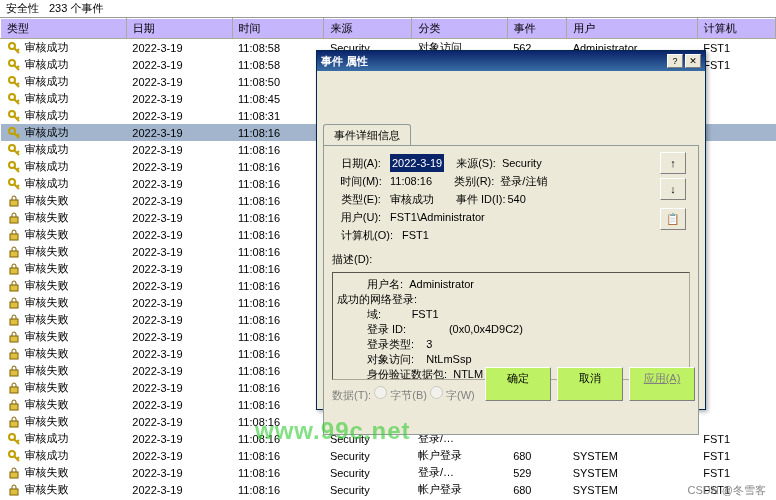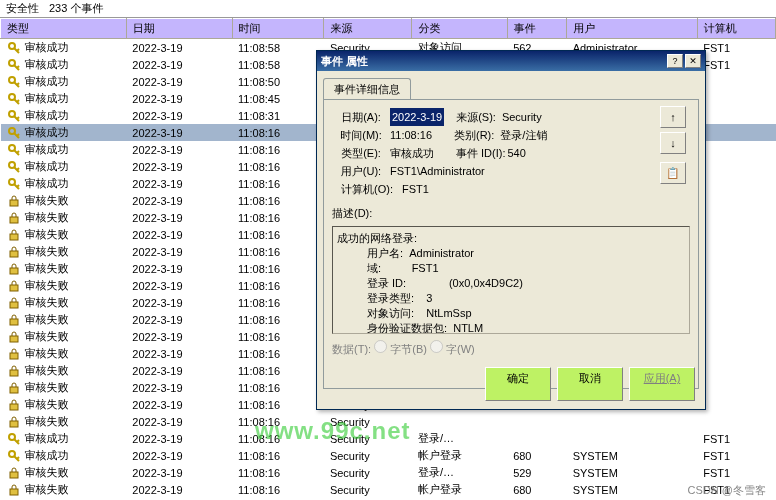--- a/index.html
+++ b/index.html
@@ -10,21 +10,21 @@
     thead th { background:#c4b5fd; border:1px solid #aca899; border-top:1px solid #fff; border-left:1px solid #fff; text-align:left; font-weight:normal; padding:2px 6px; height:18px; font-size:11px; }
     tbody td { padding:1px 6px; height:16px; white-space:nowrap; font-size:11px; }
     tbody tr.sel td { background:#a2b5cd; }
     .icon-cell { display:flex; align-items:center; gap:4px; }
     .ev-icon { width:14px; height:14px; display:inline-block; flex-shrink:0; }
     
     .dialog { position:absolute; left:316px; top:50px; width:390px; height:360px; background:#ece9d8; border:1px solid #002853; box-shadow:2px 2px 4px rgba(0,0,0,0.3); }
     .titlebar { background:linear-gradient(#0a246a,#3a6ea5); color:#fff; height:20px; display:flex; align-items:center; padding:0 4px; }
     .titlebar .title { flex:1; font-size:11px; font-weight:bold; }
     .winbtn { width:16px; height:14px; margin-left:2px; background:#ece9d8; border:1px solid #808080; border-top-color:#fff; border-left-color:#fff; display:flex; align-items:center; justify-content:center; font-size:9px; color:#000; }
-    .tabstrip { display:flex; padding:6px 6px 0 6px; }
+    .tabstrip { display:flex; padding:6px 6px 0 6px;margin-top:46px; }
     .tab { background:#ece9d8; padding:3px 10px; border:1px solid #919b9c; border-bottom:none; border-radius:3px 3px 0 0; font-size:11px; position:relative; top:1px; }
     .tabbody { margin:0 6px; border:1px solid #919b9c; background:#ece9d8; padding:8px; height:290px; position:relative; }
     .props { font-size:11px; line-height:18px; }
     .props .row { display:flex;text-align:center; }
     .props .lbl { flex-shrink:0; }
     .props .val { }
     .selblue { background:#0a246a; color:#fff; padding:0 2px; }
     .navbtn { position:absolute; right:12px; width:26px; height:22px; background:#ece9d8; border:1px solid #808080; border-top-color:#fff; border-left-color:#fff; display:flex; align-items:center; justify-content:center; font-size:11px; }
     .descbox { border:1px inset #aca899; background:#ece9d8; padding:4px; height:108px; overflow:auto; margin-top:4px; font-size:11px; line-height:15px; }
     .radios { margin-top:6px; color:#808080; font-size:11px; }
@@ -601,22 +601,22 @@
       <div class="row">
         <span class="lbl" style="width:58px">用户(U):</span>
         <span class="val">FST1\Administrator</span>
       </div>
       <div class="row">
         <span class="lbl" style="width:70px">计算机(O):</span>
         <span class="val">FST1</span>
       </div>
       <div style="margin-top:6px">描述(D):</div>
       <div class="descbox">
+        <div style="padding-left:30px"><span>用户名:</span>&nbsp;&nbsp;<span>Administrator</span></div>
         <div>成功的网络登录:</div>
-        <div style="padding-left:30px"><span>用户名:</span>&nbsp;&nbsp;<span>Administrator</span></div>
         <div style="padding-left:30px"><span>域:</span>&nbsp;&nbsp;&nbsp;&nbsp;&nbsp;&nbsp;&nbsp;&nbsp;&nbsp;&nbsp;<span>FST1</span></div>
         <div style="padding-left:30px"><span>登录 ID:</span>&nbsp;&nbsp;&nbsp;&nbsp;&nbsp;&nbsp;&nbsp;&nbsp;&nbsp;&nbsp;&nbsp;&nbsp;&nbsp;&nbsp;<span>(0x0,0x4D9C2)</span></div>
         <div style="padding-left:30px"><span>登录类型:</span>&nbsp;&nbsp;&nbsp;&nbsp;<span>3</span></div>
         <div style="padding-left:30px"><span>对象访问:</span>&nbsp;&nbsp;&nbsp;&nbsp;<span>NtLmSsp</span></div>
         <div style="padding-left:30px"><span>身份验证数据包:</span>&nbsp;&nbsp;<span>NTLM</span></div>
 
       </div>
       <div class="radios">
         <span>数据(T):</span>
         <input type="radio" disabled="" style=""> <span>字节(B)</span>

